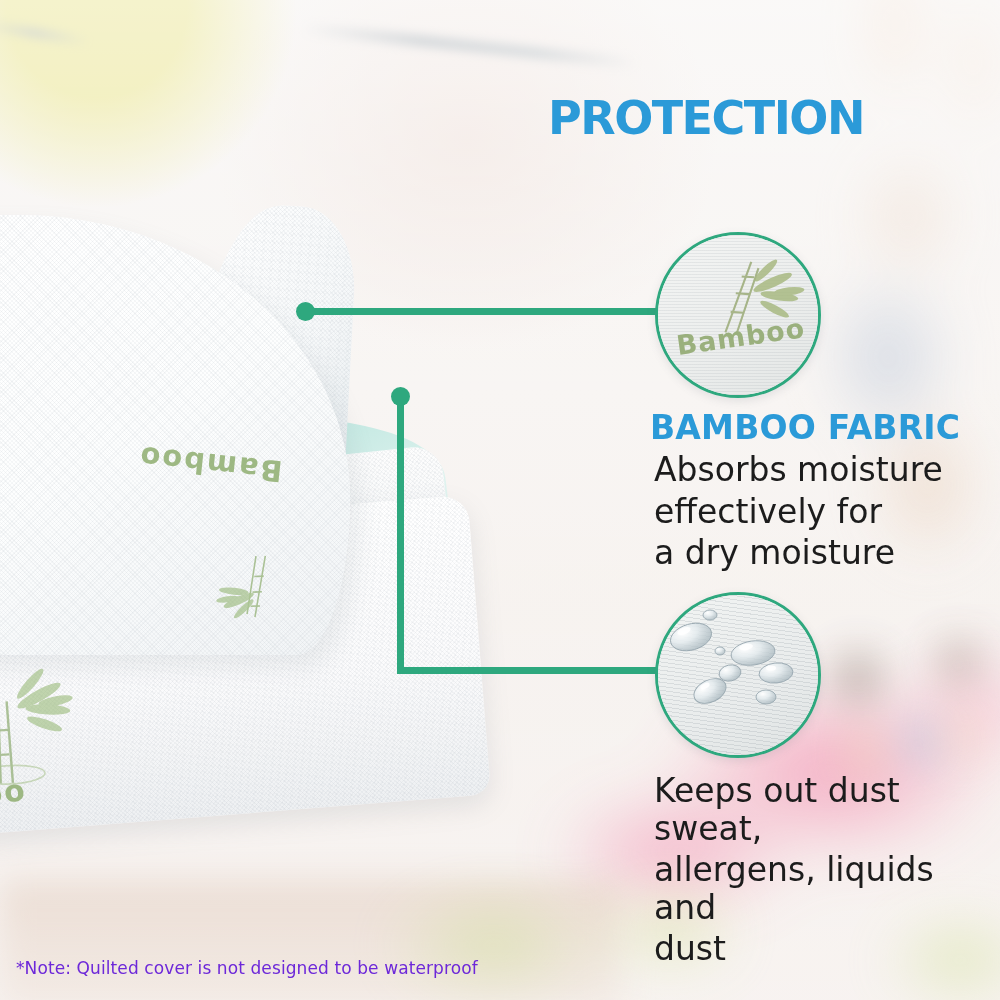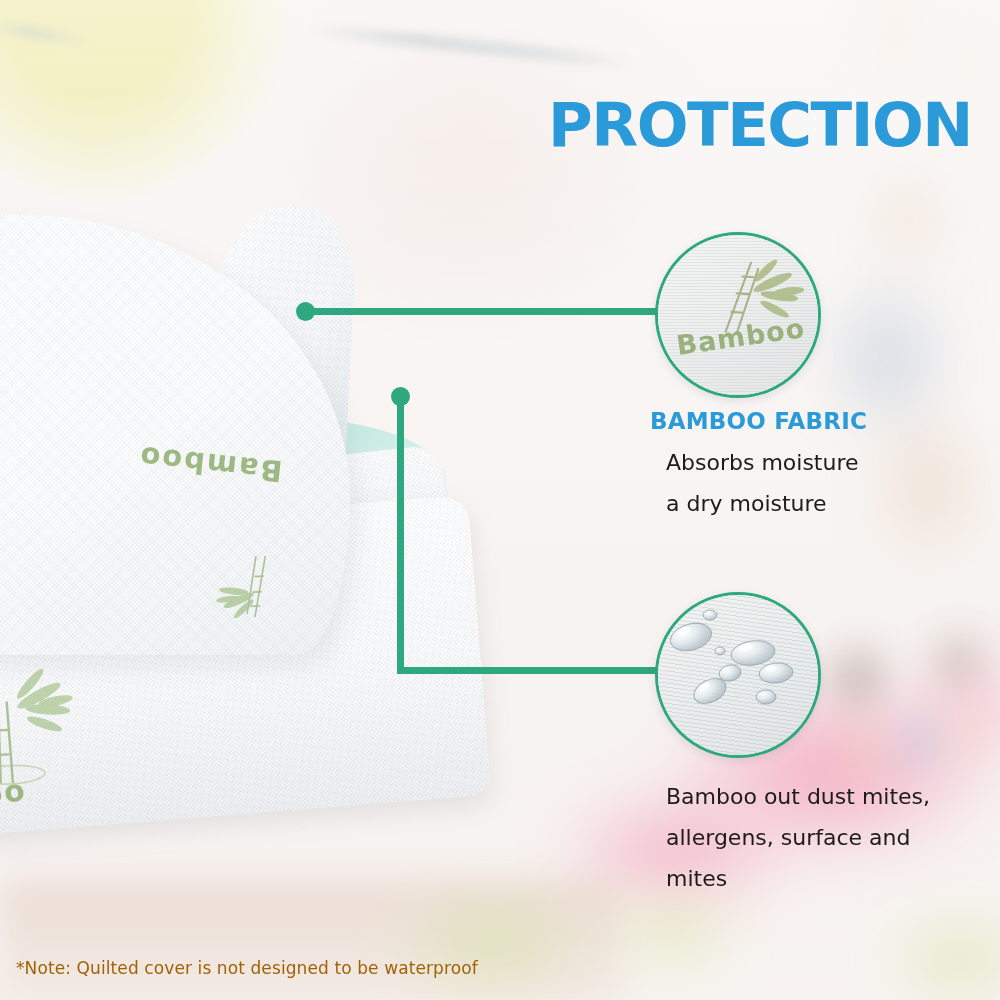--- a/index.html
+++ b/index.html
@@ -225,21 +225,21 @@
     left: 548px; top: 97px;
     width: 440px;
     font-family: "DejaVu Sans", sans-serif;
     font-weight: 700;
     font-size: 57px;
     line-height: .92;
     letter-spacing: -1.5px;
     color: #2b9ad8;
     text-transform: uppercase;
   }
-  .headline .l2 { display:block; font-size: 61px; letter-spacing: -1.5px; }
+  .headline .l2 { display:block; font-size: 46px; letter-spacing: -1.5px; }
 
   
   .circle {
     position: absolute;
     width: 160px; height: 160px;
     border-radius: 50%;
     border: 3px solid #2ea87e;
     overflow: hidden;
     background: #f0f1f0;
     box-shadow: 0 3px 10px rgba(90,100,110,.14);
@@ -285,41 +285,41 @@
   .dot-2   { left: 391px; top: 387px; }
 
   
   .feature { position: absolute; }
   .feature.f-bamboo { left: 650px; top: 408px; width: 330px; }
   .feature.f-pu     { left: 650px; top: 768px; width: 330px; }
   .feature h3 {
     margin: 0 0 4px 0;
     font-family: "DejaVu Sans", sans-serif;
     font-weight: 700;
-    font-size: 23px;
+    font-size: 33px;
     letter-spacing: .2px;
     color: #2b9ad8;
     text-transform: uppercase;
   }
   .feature p {
-    margin: 16px;
+    margin: 4px;
     font-family: "DejaVu Sans", sans-serif;
     font-weight: 400;
-    font-size: 22px;
+    font-size: 33px;
     line-height: 1.14;
     color: #1c1c1c;
   }
 
   
   .footnote {
     position: absolute;
     left: 16px; bottom: 22px;
     font-family: "DejaVu Sans", sans-serif;
     font-size: 17px;
-    color: #a16207;
+    color: #6d28d9;
     letter-spacing: .1px;
   }
 </style>
 </head>
 <body>
 
 <div id="infographic">
 
   <div class="bg-layer">
     <div class="bg-base"></div>
@@ -456,24 +456,25 @@
           <ellipse cx="113" cy="73" rx="5" ry="2.6"></ellipse>
           <ellipse cx="47" cy="91" rx="5" ry="2.6" transform="rotate(-26 47 91)"></ellipse>
         </g>
       </svg>
     </div>
   </div>
 
   <div class="feature f-bamboo">
     <h3>BAMBOO FABRIC</h3>
     <p>Absorbs moisture</p>
+    <p>effectively for</p>
     <p>a dry moisture</p>
   </div>
 
   <div class="feature f-pu">
-    <p>Bamboo out dust mites,</p>
-    <p>allergens, surface and</p>
-    <p>mites</p>
+    <p>Keeps out dust sweat,</p>
+    <p>allergens, liquids and</p>
+    <p>dust</p>
   </div>
 
   <div class="footnote">*Note: Quilted cover is not designed to be waterproof</div>
 
 </div>
 
 </body></html>

